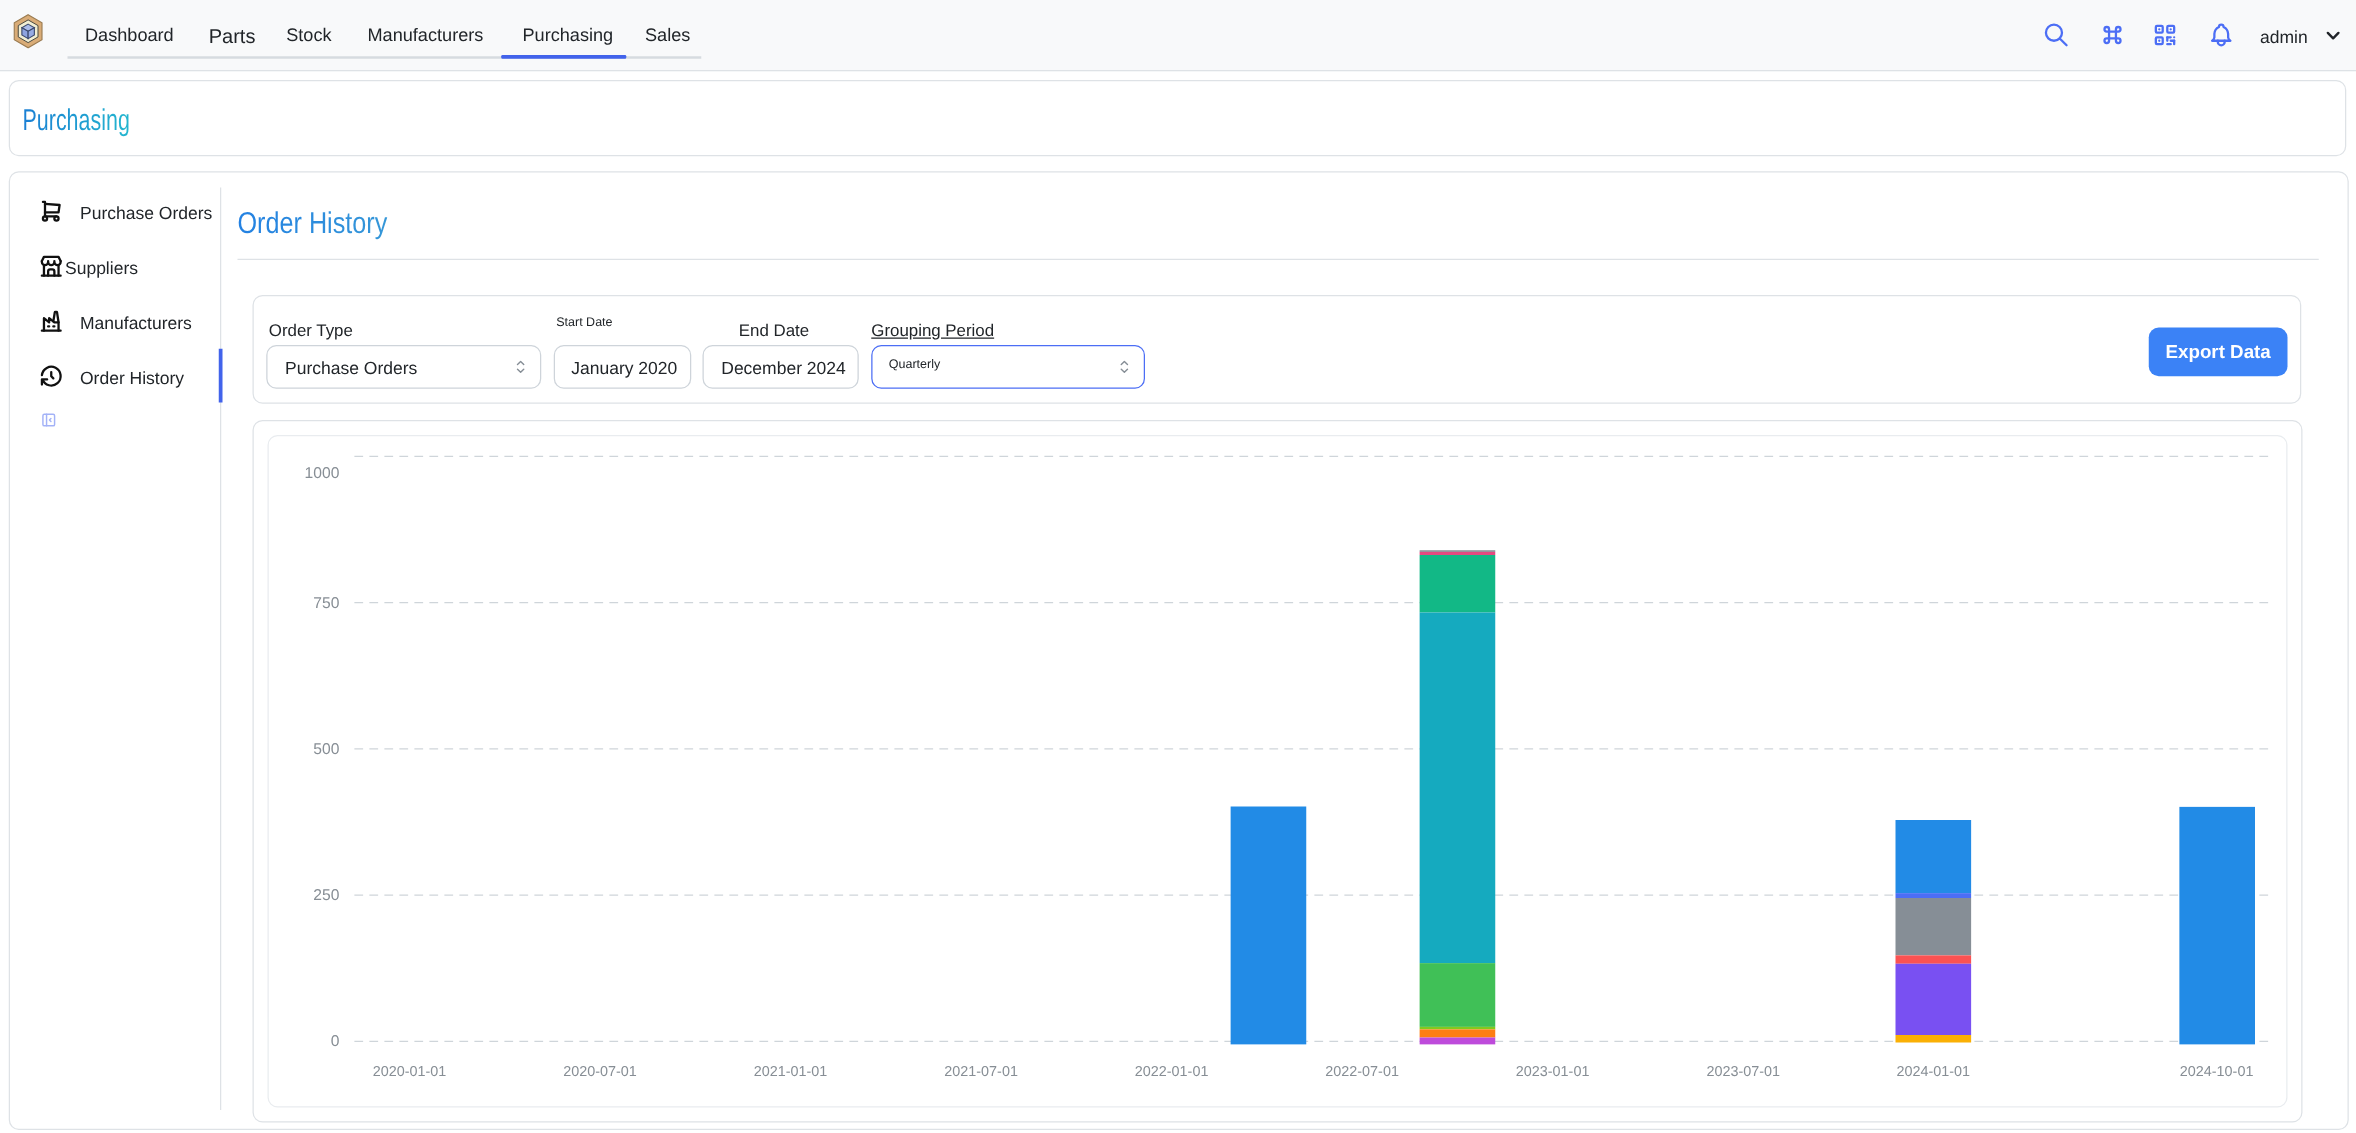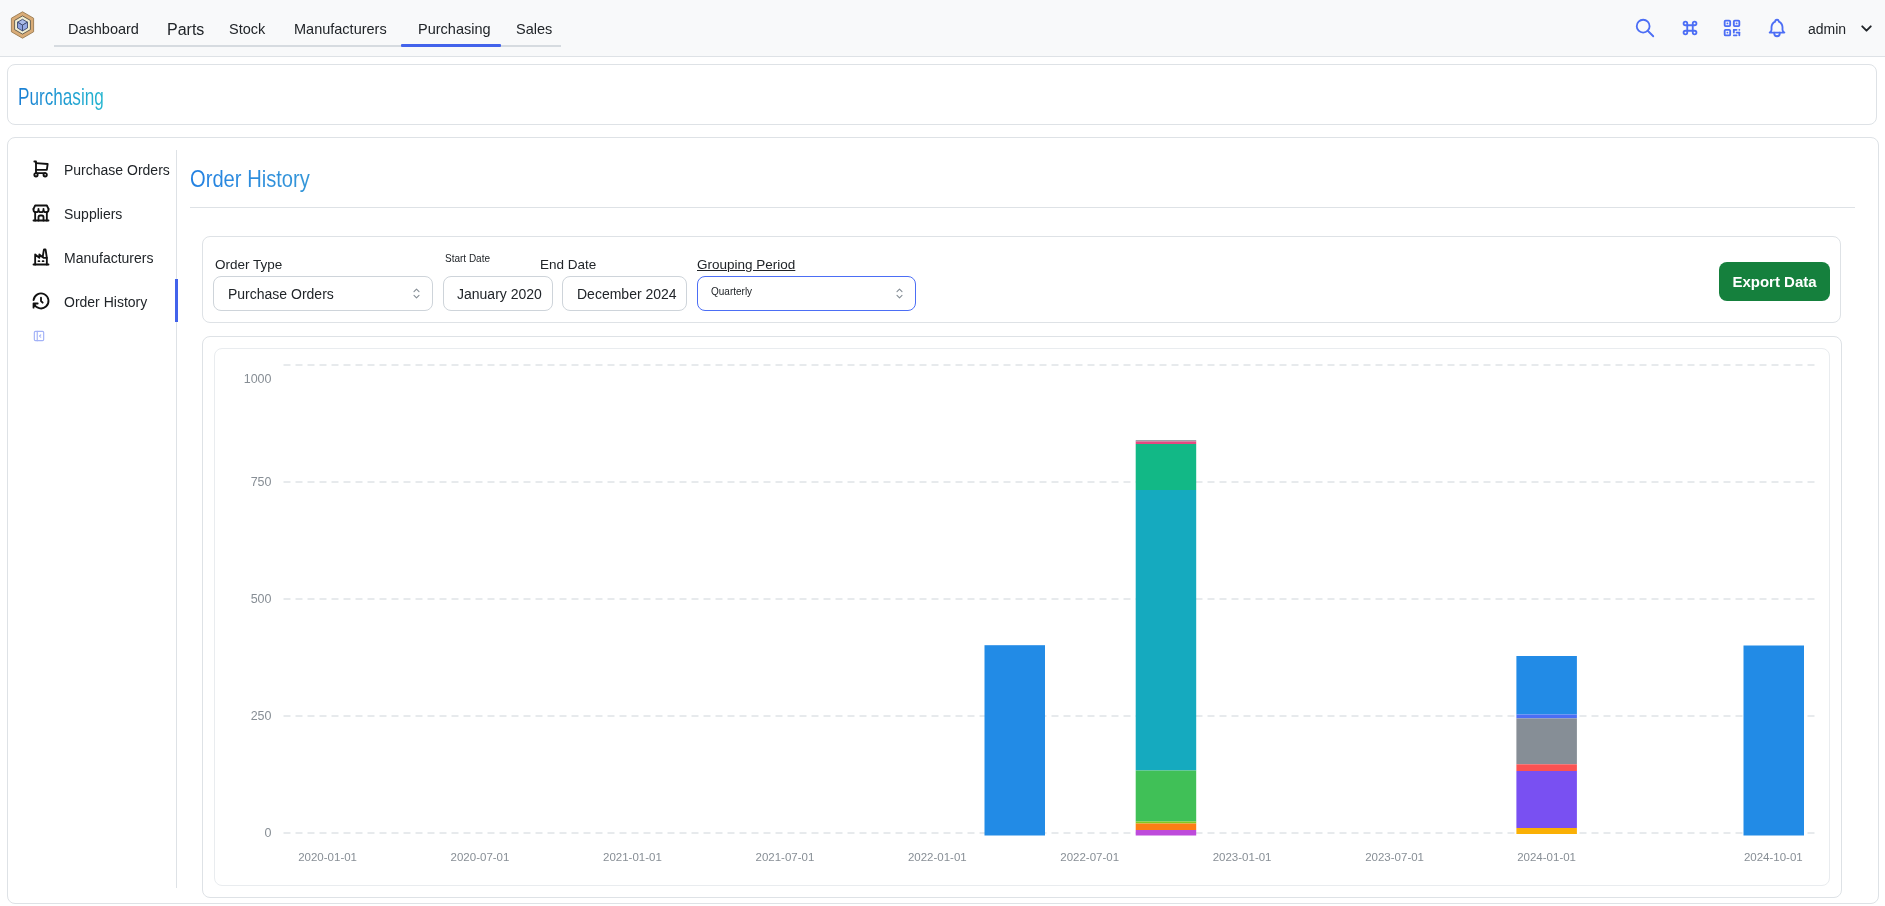--- a/index.html
+++ b/index.html
@@ -84,21 +84,21 @@
     <div class="abs" style="top:161.5px;left:64px;font-size:14px;">Purchase Orders</div>
 
     <svg class="ic abs" style="left:31px;top:203px;stroke:#111;stroke-width:2.2;" width="20" height="20" viewBox="0 0 24 24">
       <path d="M3 21l18 0"></path>
       <path d="M3 7v1a3 3 0 0 0 6 0v-1m0 1a3 3 0 0 0 6 0v-1m0 1a3 3 0 0 0 6 0v-1"></path>
       <path d="M3 7l2 -4l14 0l2 4"></path>
       <path d="M5 21l0 -10.15"></path>
         <path d="M19 21l0 -10.15"></path>
       <path d="M9 21v-4a2 2 0 0 1 2 -2h2a2 2 0 0 1 2 2v4"></path>
     </svg>
-    <div class="abs" style="top:205.5px;left:64px;font-size:14px;">Suppliers</div>
+    <div class="abs" style="top:205.5px;left:52px;font-size:14px;">Suppliers</div>
 
     <svg class="ic abs" style="left:31px;top:247px;stroke:#111;stroke-width:2.2;" width="20" height="20" viewBox="0 0 24 24">
       <path d="M3 21h18"></path>
         <path d="M5 21v-12l5 4v-4l5 4h4"></path>
       <path d="M19 21v-8l-1.436 -9.574a.5 .5 0 0 0 -.495 -.426h-1.145a.5 .5 0 0 0 -.494 .418l-1.43 8.582"></path>
       <path d="M9 17h1"></path>
         <path d="M14 17h1"></path>
     </svg>
     <div class="abs" style="top:249.5px;left:64px;font-size:14px;">Manufacturers</div>
 
@@ -125,33 +125,33 @@
     <div class="abs" style="top:286px;left:228px;font-size:14px;">Purchase Orders</div>
     <svg class="ic abs" style="left:409px;top:286px;stroke:#868e96;stroke-width:1.8;" width="15" height="15" viewBox="0 0 24 24">
       <path d="M8 9l4 -4l4 4"></path>
         <path d="M16 15l-4 4l-4 -4"></path>
     </svg>
 
     <div class="abs" style="top:253px;left:445px;font-size:10px;font-weight:500;">Start Date</div>
     <div class="abs" style="left:443px;top:276px;width:110px;height:35px;border:1px solid #ced4da;border-radius:8px;background:#fff;"></div>
     <div class="abs" style="top:286px;left:457px;font-size:14px;">January 2020</div>
 
-    <div class="abs" style="top:257px;left:540px;font-size:13.5px;font-weight:500;">End Date</div>
+    <div class="abs" style="top:257px;left:591px;font-size:13.5px;font-weight:500;">End Date</div>
     <div class="abs" style="left:562px;top:276px;width:125px;height:35px;border:1px solid #ced4da;border-radius:8px;background:#fff;"></div>
     <div class="abs" style="top:286px;left:577px;font-size:14px;">December 2024</div>
 
     <div class="abs" style="top:257px;left:697px;font-size:13.5px;font-weight:500;text-decoration:underline;">Grouping Period</div>
     <div class="abs" style="left:697px;top:276px;width:219px;height:35px;border:1.5px solid #4c6ef5;border-radius:8px;background:#fff;"></div>
     <div class="abs" style="top:286px;left:711px;font-size:10px;">Quarterly</div>
     <svg class="ic abs" style="left:892px;top:286px;stroke:#868e96;stroke-width:1.8;" width="15" height="15" viewBox="0 0 24 24">
       <path d="M8 9l4 -4l4 4"></path>
         <path d="M16 15l-4 4l-4 -4"></path>
     </svg>
 
-    <div class="abs" style="left:1719px;top:262px;width:111px;height:39px;background:#15803d;border-radius:8px;color:#fff;font-size:15px;font-weight:600;text-align:center;line-height:39px;">Export Data</div>
+    <div class="abs" style="left:1719px;top:262px;width:111px;height:39px;background:#3b82f6;border-radius:8px;color:#fff;font-size:15px;font-weight:600;text-align:center;line-height:39px;">Export Data</div>
   </div>
 
   <div class="card" style="left:202px;top:336px;width:1640px;height:562px;"></div>
   <div class="abs" style="left:214px;top:348px;width:1616px;height:538px;border:1px solid #e9ecef;border-radius:8px;"></div>
   <svg id="chart" class="abs" style="left:214px;top:348px;" width="1616" height="538" viewBox="0 0 1616 538">
     <g stroke="#cfd5da" stroke-width="1" stroke-dasharray="7 5">
       <line x1="69.5" y1="17" x2="1602.6" y2="17"></line>
       <line x1="69.5" y1="134" x2="1602.6" y2="134"></line>
       <line x1="69.5" y1="251" x2="1602.6" y2="251"></line>
       <line x1="69.5" y1="368" x2="1602.6" y2="368"></line>

